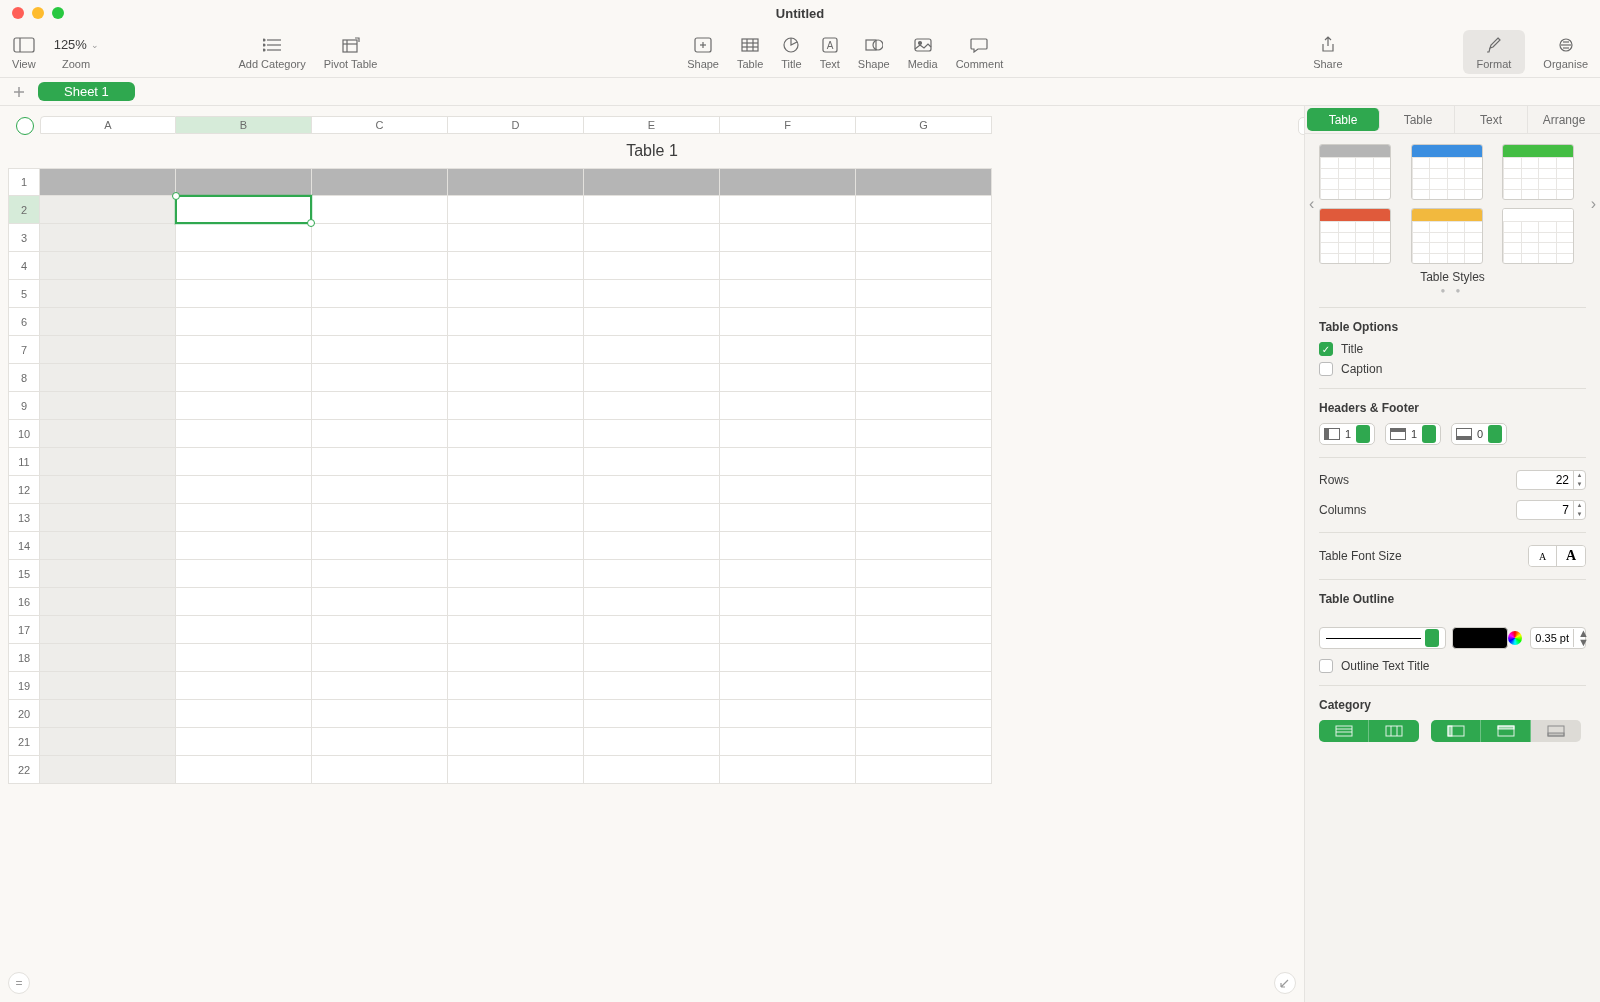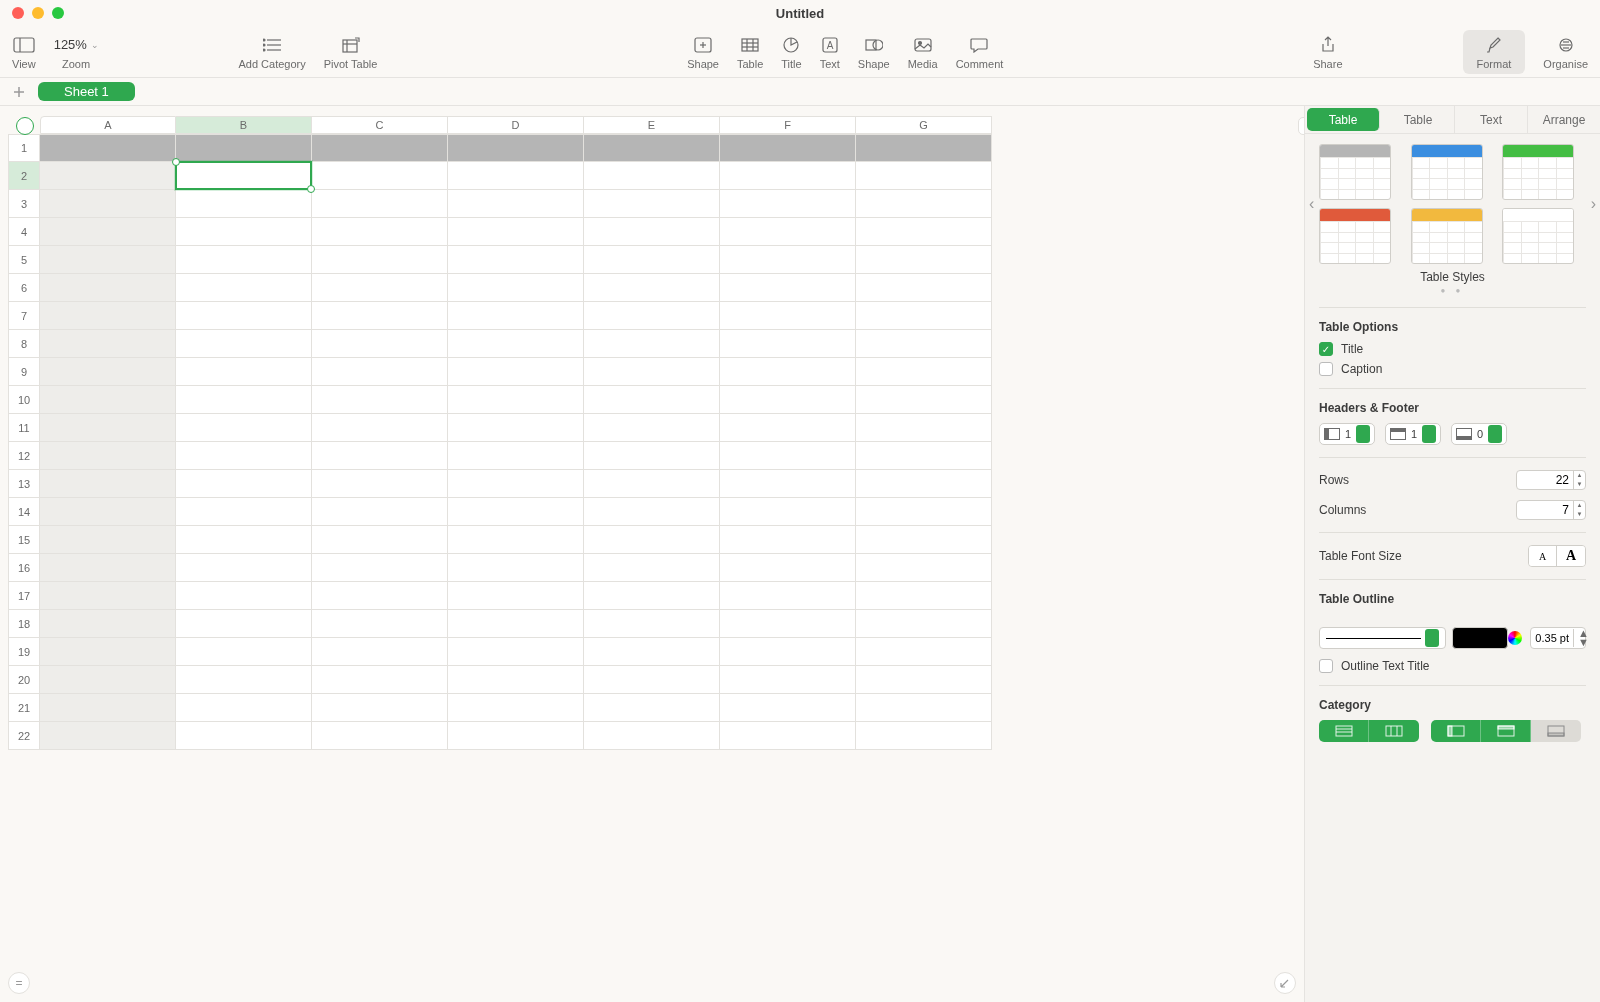--- a/index.html
+++ b/index.html
@@ -293,20 +293,21 @@
       <div class="col-headers" id="col-headers" style="position:relative">
           <div class="col-header" style="width: 136px;">A</div>
           <div class="col-header selected" style="width: 136px;">B</div>
           <div class="col-header" style="width: 136px;">C</div>
           <div class="col-header" style="width: 136px;">D</div>
           <div class="col-header" style="width: 136px;">E</div>
           <div class="col-header" style="width: 136px;">F</div>
           <div class="col-header" style="width: 136px;">G</div>
           <div class="after-cols">‖</div>
         </div>
+      <div class="table-title">Table 1</div>
       <div class="grid-rows">
         <div class="row-headers" id="row-headers">
             <div class="row-header">1</div>
             <div class="row-header selected">2</div>
             <div class="row-header">3</div>
             <div class="row-header">4</div>
             <div class="row-header">5</div>
             <div class="row-header">6</div>
             <div class="row-header">7</div>
             <div class="row-header">8</div>

